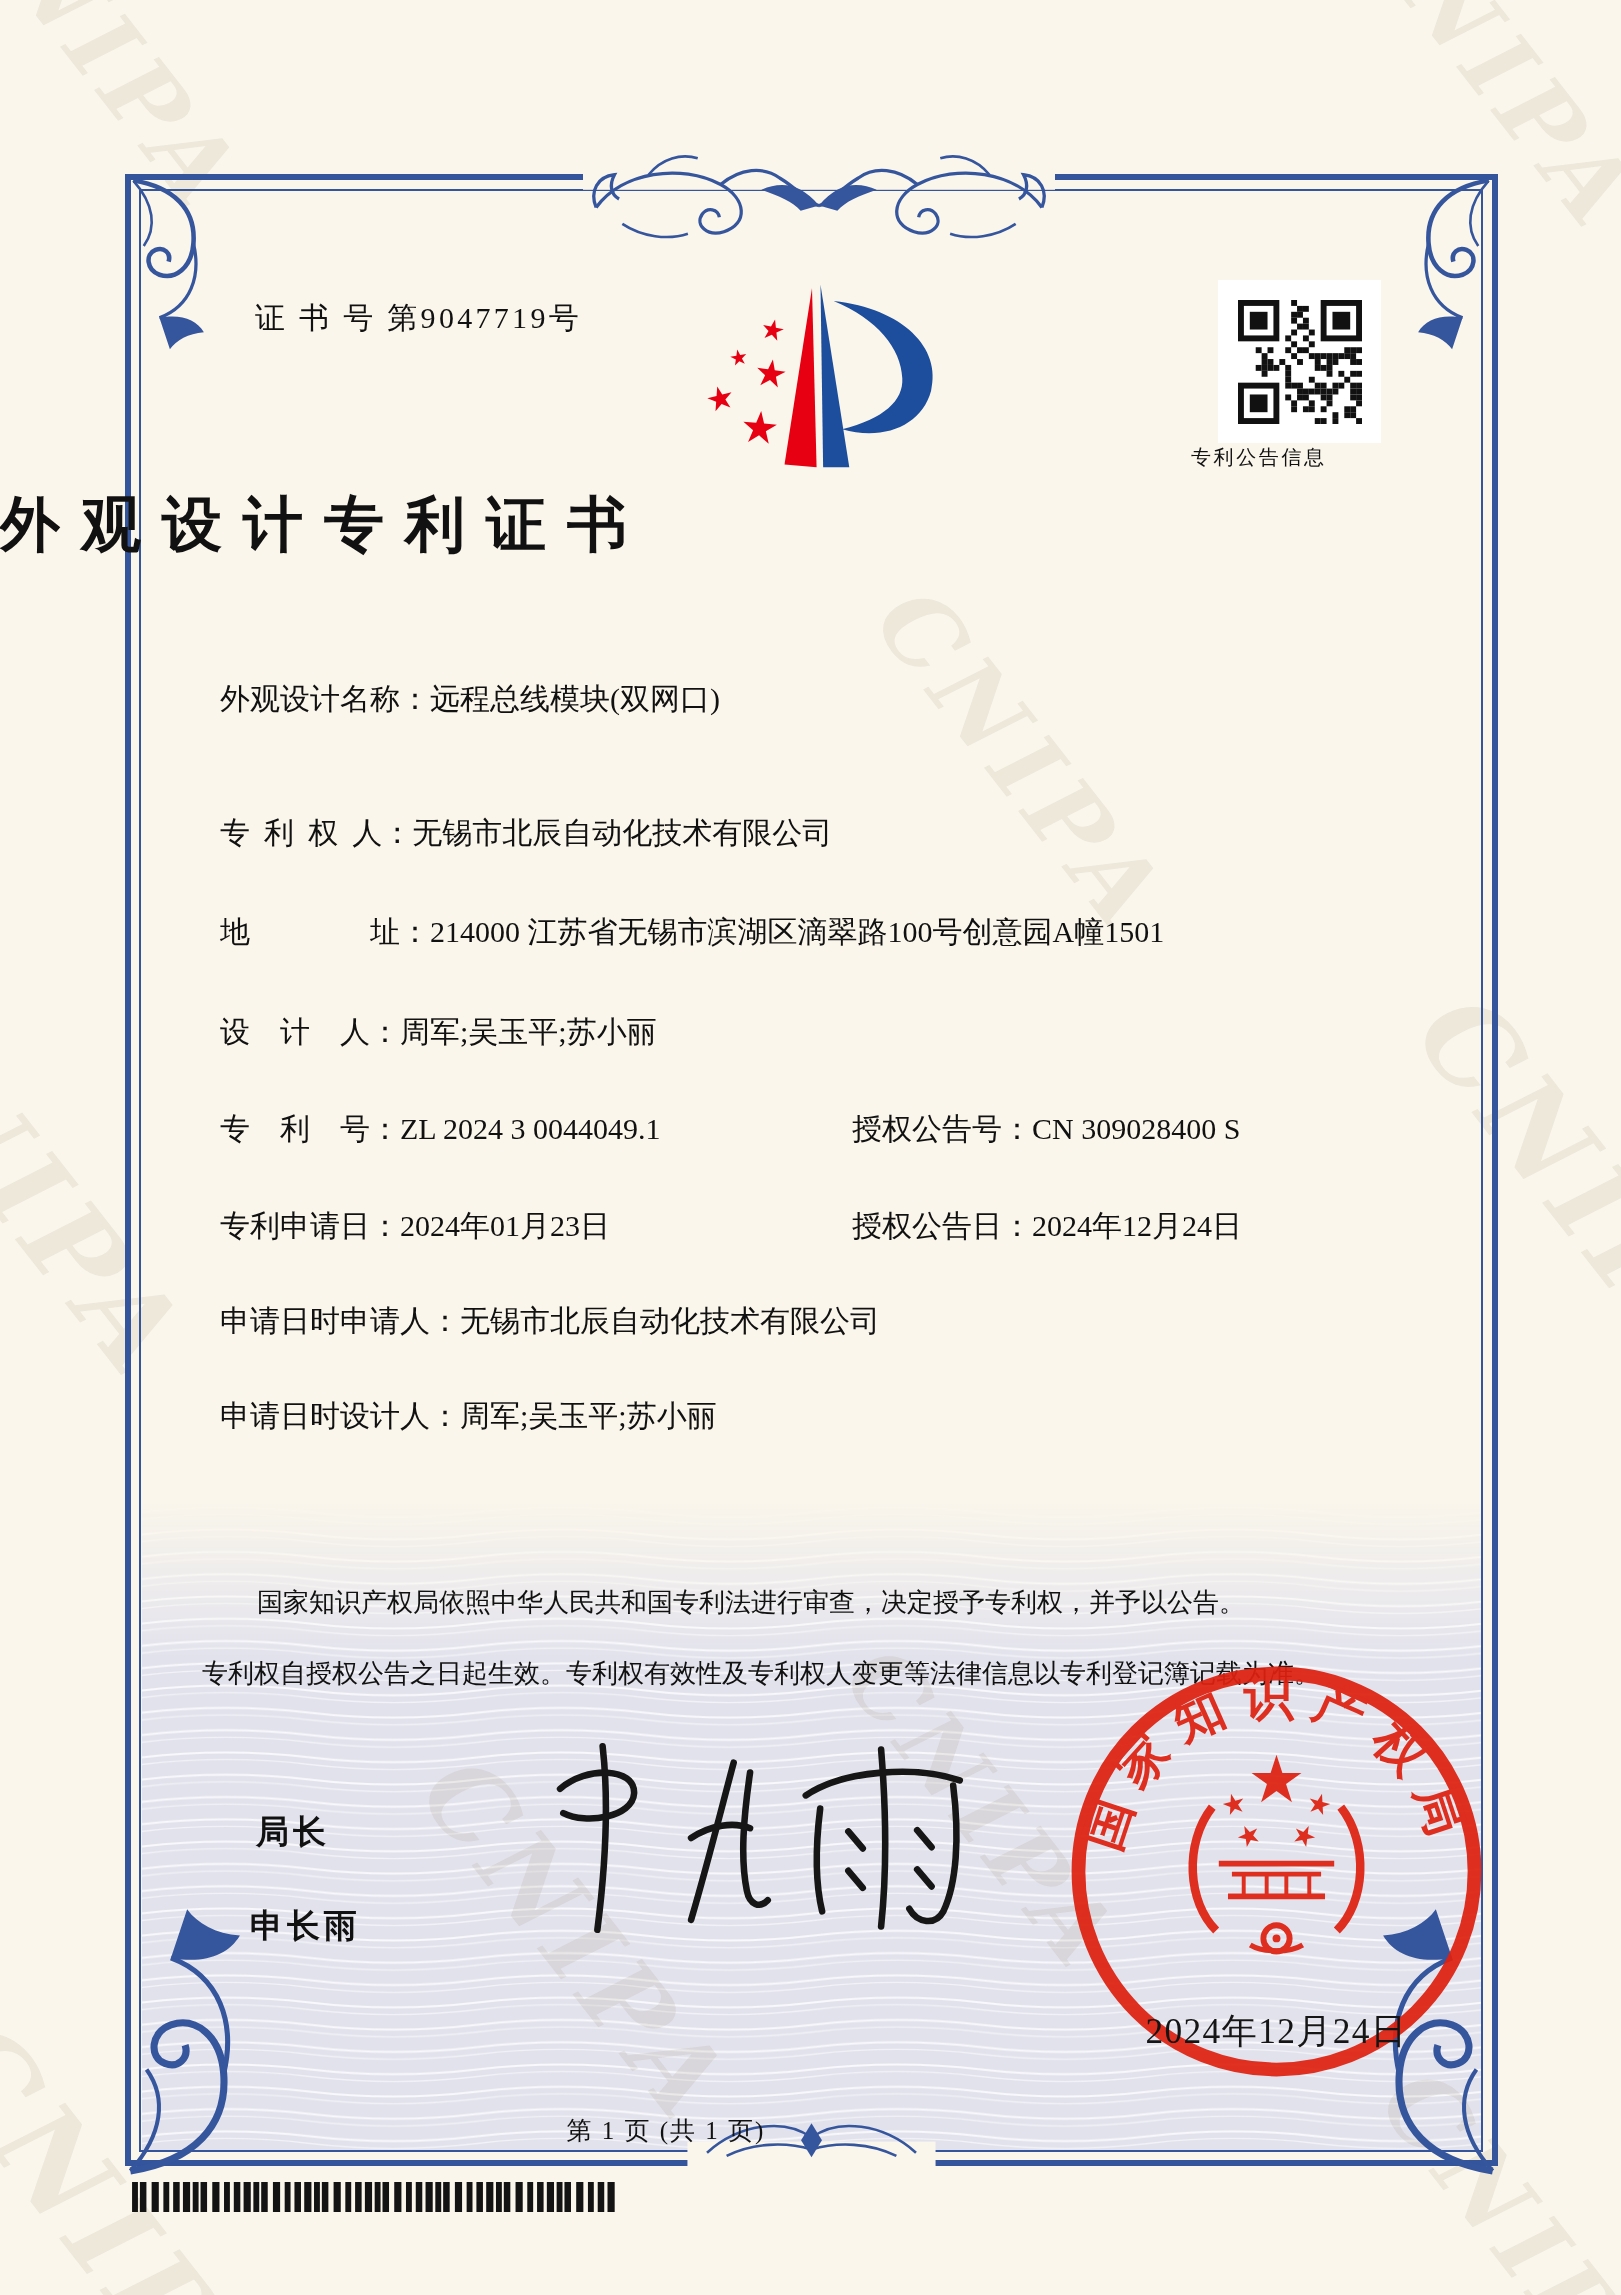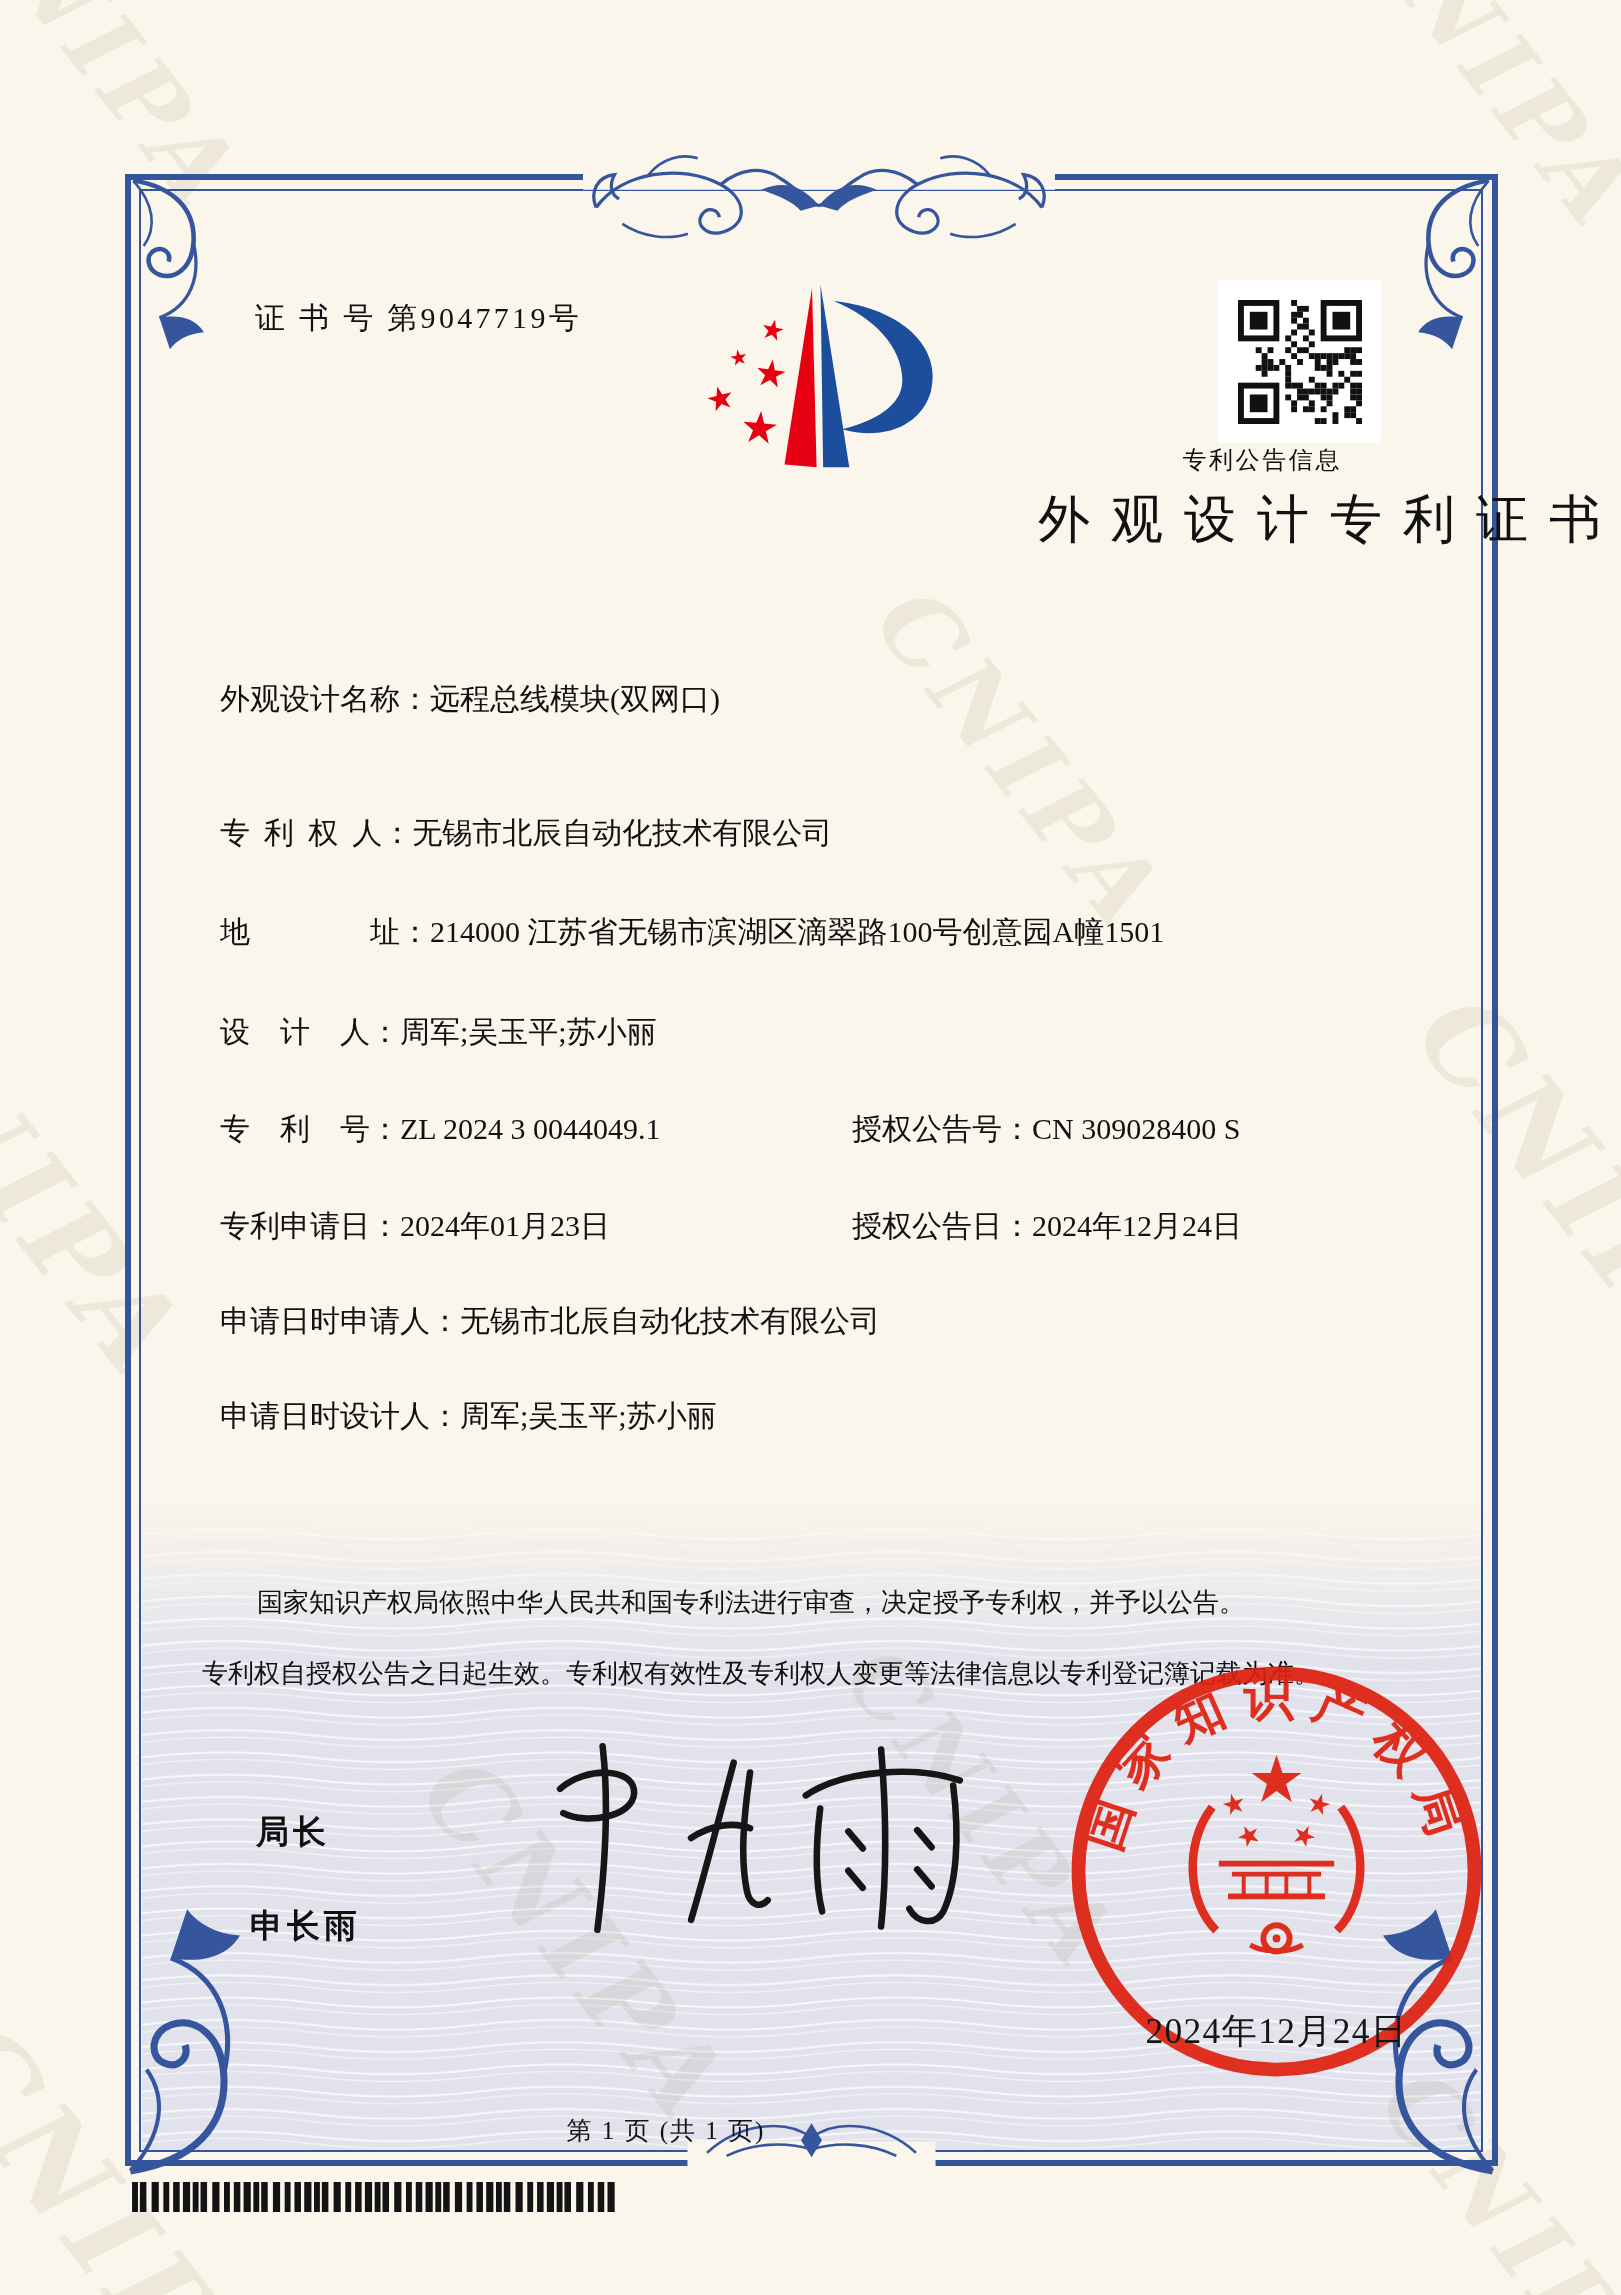--- a/index.html
+++ b/index.html
@@ -37,24 +37,24 @@
   .corner-tl{left:128px;top:178px;}
   .corner-tr{left:1337px;top:178px;}
   .corner-bl{left:122px;top:1887px;}
   .corner-br{left:1278px;top:1887px;}
   .orn-bottom{left:687px;top:2058px;}
   
   .cert-no{position:absolute;left:211px;top:298px;font-size:30px;letter-spacing:3.3px;z-index:5;margin-left:44px;}
   .logo{position:absolute;left:668px;top:250px;z-index:5;}
   .qr-panel{position:absolute;left:1218px;top:280px;width:163px;height:163px;background:#fff;
       display:flex;align-items:center;justify-content:center;z-index:5;}
-  .qr-caption{position:absolute;left:1126px;top:444px;width:216px;text-align:right;
-      font-size:24px;letter-spacing:2.6px;z-index:5;}
-  .title{position:absolute;left:0;top:485px;width:1622px;text-align:right;
-      font-size:52px;font-weight:400;letter-spacing:21px;z-index:5;}
+  .qr-caption{position:absolute;left:1191px;top:444px;width:216px;text-align:left;
+      font-size:20px;letter-spacing:2.6px;z-index:5;}
+  .title{position:absolute;left:0;top:485px;width:1622px;text-align:left;
+      font-size:60px;font-weight:700;letter-spacing:21px;z-index:5;}
   
   .row{position:absolute;left:220px;font-size:30px;white-space:nowrap;z-index:5;}
   .row .lab{word-spacing:6.6px;}
   .r1{top:679px}.r2{top:813px}.r3{top:912px}.r4{top:1012px}
   .r5{top:1109px}.r6{top:1206px}.r7{top:1301px}.r8{top:1396px}
   .col2{left:852px;}
   
   .para{position:absolute;left:202px;top:1567px;width:1220px;font-size:26px;
       line-height:71px;z-index:5;}
   .pl1{padding-left:55px;}

